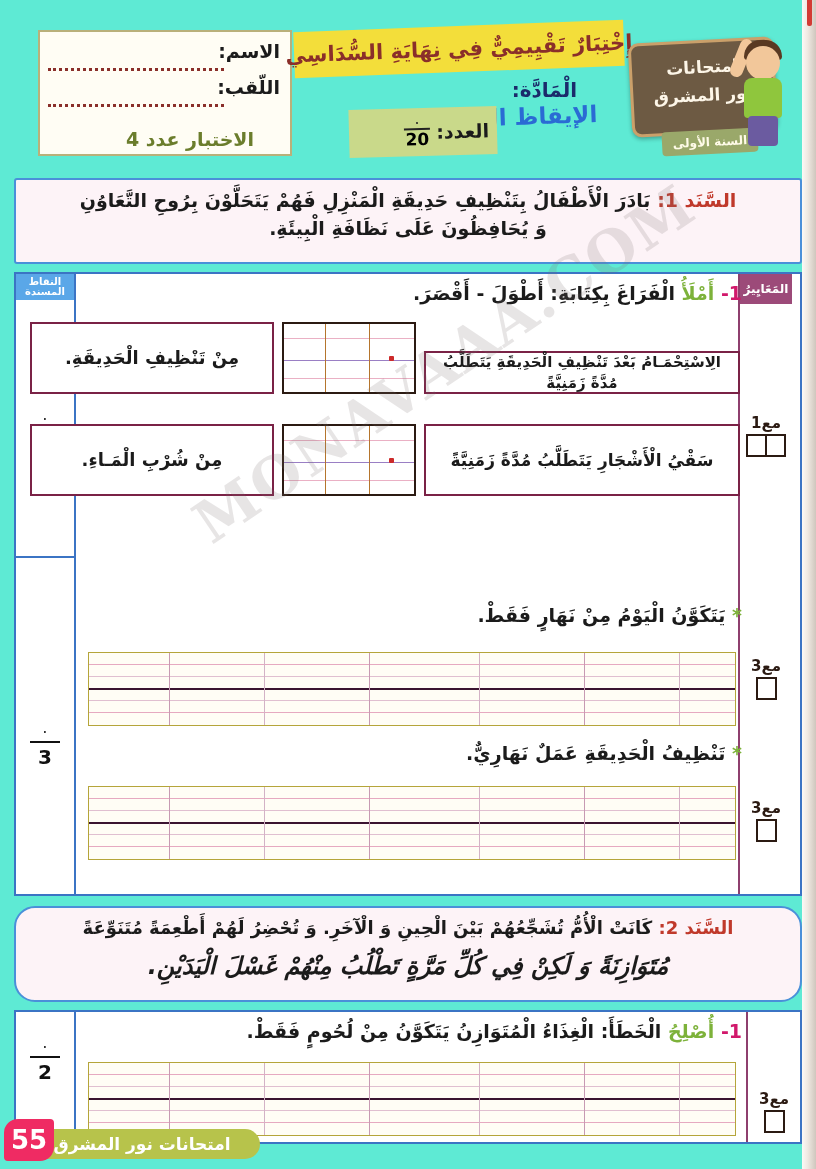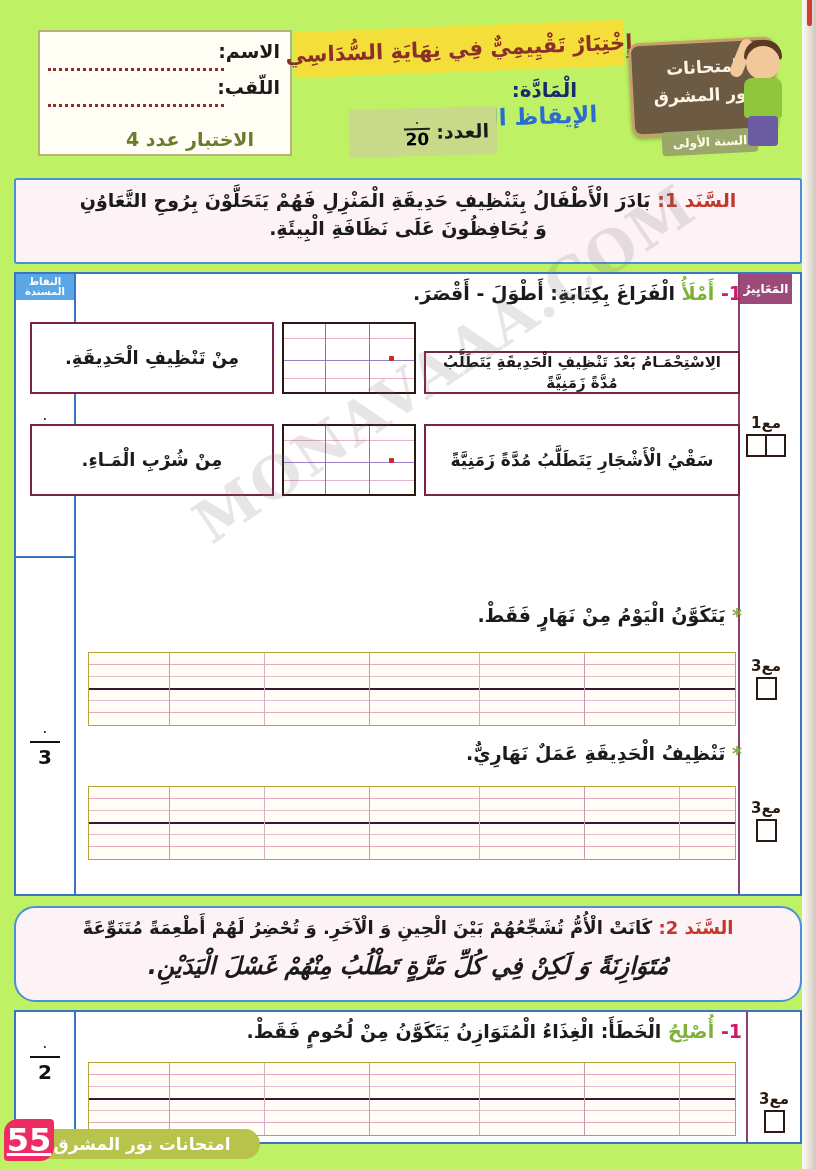--- a/index.html
+++ b/index.html
@@ -2,21 +2,21 @@
 <html lang="ar" dir="rtl"><head>
 <meta charset="utf-8">
 <style>
   html,body{margin:0;padding:0;}
   body{
     width:816px;height:1169px;
     background:#ffffff;
     font-family:"DejaVu Sans","Liberation Sans",sans-serif;
     position:relative;overflow:hidden;
   }
-  .page{position:relative;width:816px;height:1169px;background:#bef264;}
+  .page{position:relative;width:816px;height:1169px;background:#5eead4;}
 
   
   .paper-edge{position:absolute;top:0;right:0;width:14px;height:1169px;
     background:linear-gradient(to left,#cfc6bd,#efe9e2 60%,#fbf9f6);}
   .edge-red{position:absolute;top:0;right:4px;width:5px;height:26px;background:#d33b34;border-radius:0 0 2px 2px;}
 
   
   .header{position:absolute;top:8px;right:14px;left:10px;height:160px;}
 
   .name-box{position:absolute;left:28px;top:22px;width:250px;height:122px;
@@ -129,21 +129,21 @@
   .bot-crit{position:absolute;right:0;top:0;width:52px;height:100%;border-left:2px solid #8e3f6e;}
   .bot-content{position:absolute;right:52px;left:58px;top:0;bottom:0;}
 
   
   .footer{position:absolute;left:0;bottom:4px;width:330px;height:46px;}
   .foot-banner{position:absolute;left:24px;bottom:6px;width:236px;height:30px;background:#b7c34b;
     border-radius:0 16px 16px 0;display:flex;align-items:center;justify-content:center;}
   .foot-banner span{color:#ffffff;font-weight:bold;font-size:17px;}
   .page-badge{position:absolute;left:4px;bottom:4px;width:50px;height:42px;background:#ef2b63;
     border-radius:14px 4px 14px 4px;display:flex;align-items:center;justify-content:center;}
-  .page-badge span{color:#ffffff;font-weight:bold;font-size:32px;font-family:"DejaVu Sans",sans-serif;text-decoration:underline;}
+  .page-badge span{color:#ffffff;font-weight:bold;font-size:26px;font-family:"DejaVu Sans",sans-serif;}
 
   
   .watermark{position:absolute;left:150px;top:330px;font-size:58px;font-weight:bold;color:rgba(120,110,110,.18);
     transform:rotate(-34deg);letter-spacing:2px;pointer-events:none;
     font-family:"DejaVu Serif","Liberation Serif",serif;white-space:nowrap;}
 </style>
 </head>
 <body>
 
 <div class="page">

